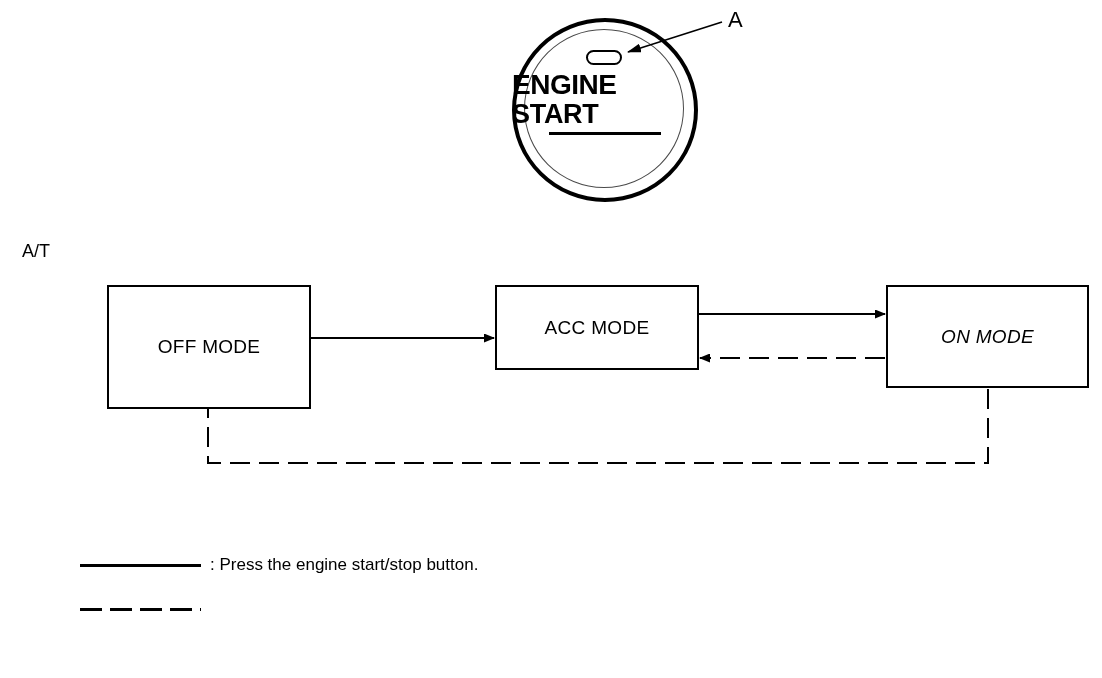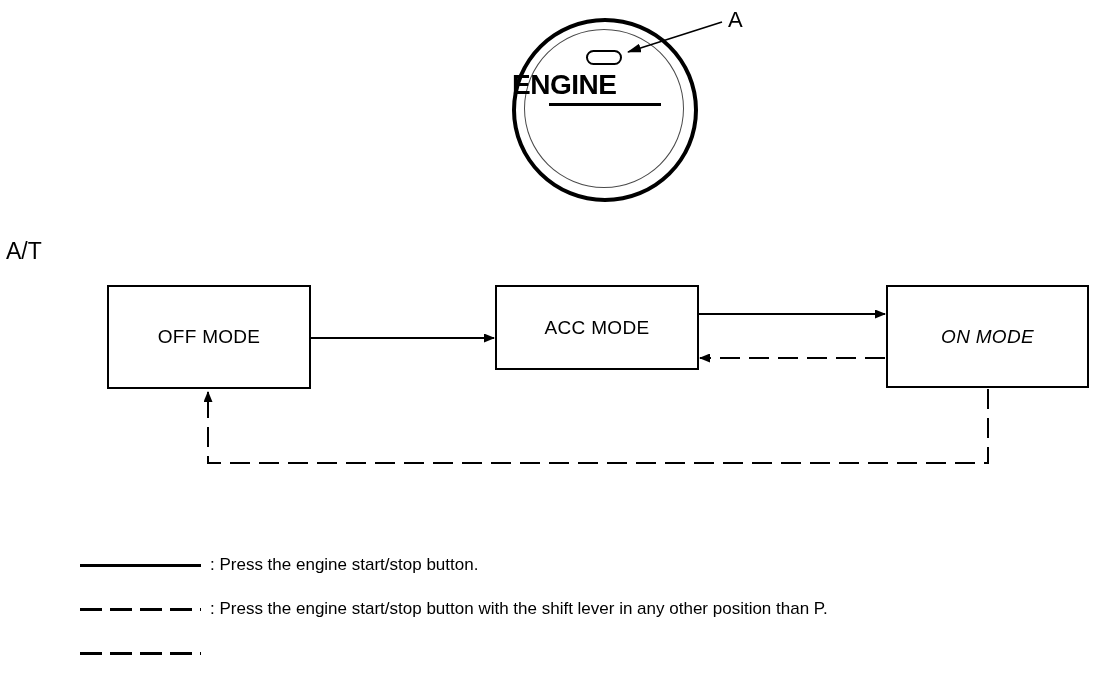--- a/index.html
+++ b/index.html
@@ -104,39 +104,39 @@
   
   #callout-a-label {
     left: 728px;
     top: 8px;
     font-size: 22px;
     line-height: 24px;
   }
 
   
   #at-label {
-    left: 6px;
+    left: 22px;
     top: 240px;
-    font-size: 23px;
+    font-size: 18px;
     line-height: 22px;
   }
 
   
   .mode-box {
     position: absolute;
     border: 2px solid #000000;
     box-sizing: border-box;
     background: #ffffff;
     display: flex;
     align-items: center;
     justify-content: center;
     font-size: 19px;
     letter-spacing: 0.3px;
   }
-  #box-off  { left: 107px; top: 285px; width: 204px; height: 104px; }
+  #box-off  { left: 107px; top: 285px; width: 204px; height: 124px; }
   #box-acc  { left: 495px; top: 285px; width: 204px; height: 85px; }
   #box-on   { left: 886px; top: 285px; width: 203px; height: 103px; font-style: italic; }
 
   
   #legend {
     position: absolute;
     left: 0;
     top: 548px;
     width: 1102px;
   }
@@ -172,20 +172,21 @@
 <body>
 
 <div id="page">
 
   <div class="abs" id="button-graphic">
     <div class="btn-outer-ring"></div>
     <div class="btn-inner-ring"></div>
     <div class="btn-indicator"></div>
     <div class="btn-text-block">
       <div class="btn-line-engine">ENGINE</div>
+      <div class="btn-line-start">START</div>
       <div class="btn-divider"></div>
     </div>
   </div>
 
   <svg class="svg-layer" viewBox="0 0 1102 678">
     <defs>
       <marker id="arrow-solid" markerWidth="11" markerHeight="9" refX="10" refY="4.5" orient="auto" markerUnits="userSpaceOnUse">
         <path d="M0,0 L11,4.5 L0,9 z" fill="#000000"></path>
       </marker>
       <marker id="arrow-callout" markerWidth="14" markerHeight="9" refX="13" refY="4.5" orient="auto" markerUnits="userSpaceOnUse">
@@ -220,20 +221,16 @@
     <span>ON MODE</span>
   </div>
 
   <div id="legend">
     <div class="legend-row">
       <div class="legend-sample sample-solid"></div>
       <div class="legend-text">: Press the engine start/stop button.</div>
     </div>
     <div class="legend-row">
       <div class="legend-sample sample-dashed"></div>
-      <div class="legend-text">: Press the engine start/stop button with the shift lever in any other position than P.</div>
     </div>
-    <div class="legend-row">
-      <div class="legend-sample sample-dashed"></div>
-    </div>
   </div>
 
 </div>
 
 </body></html>

